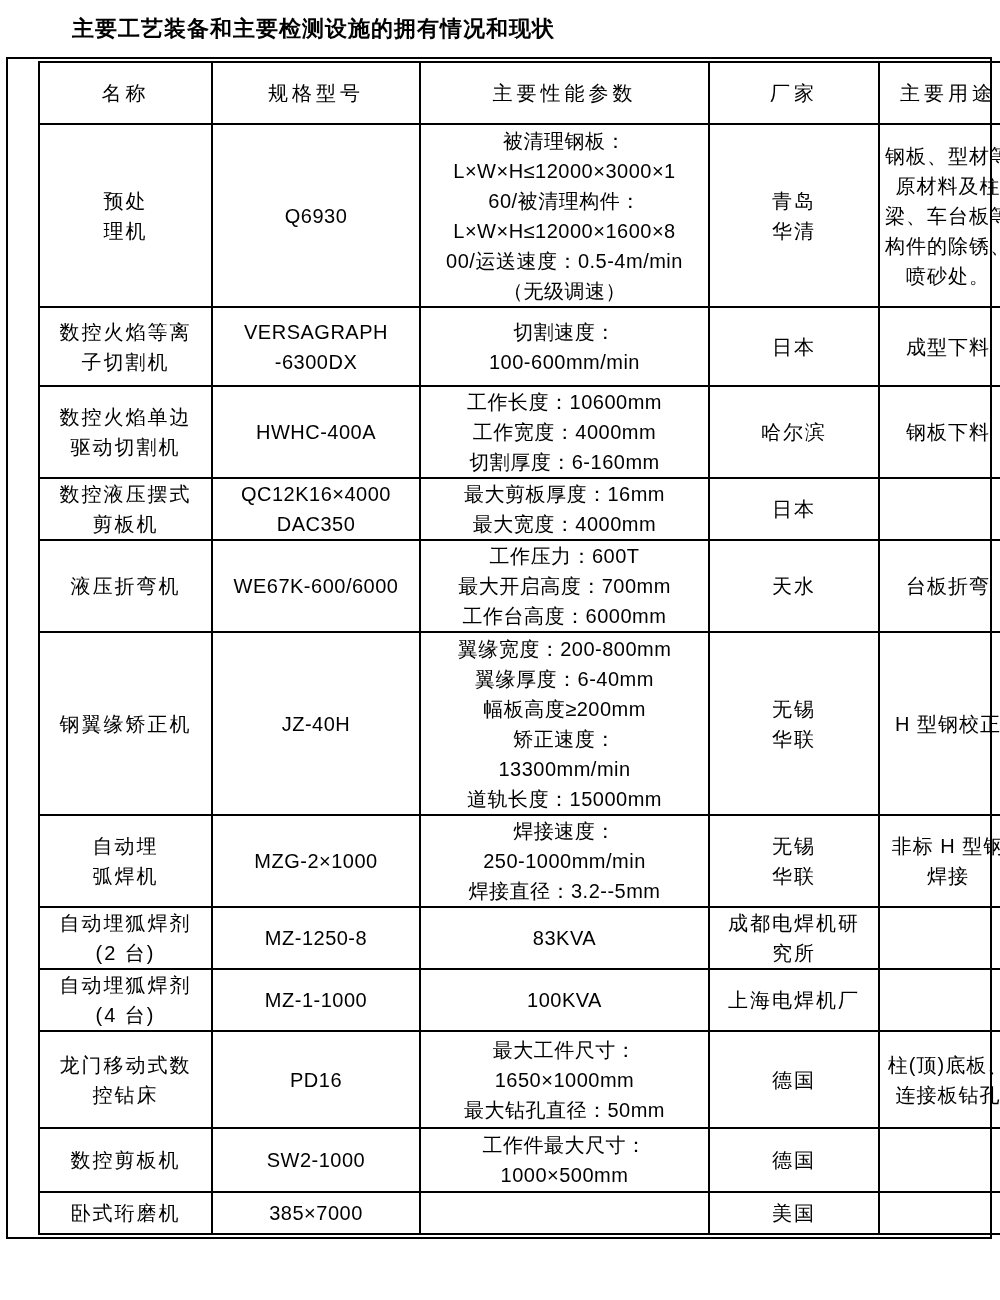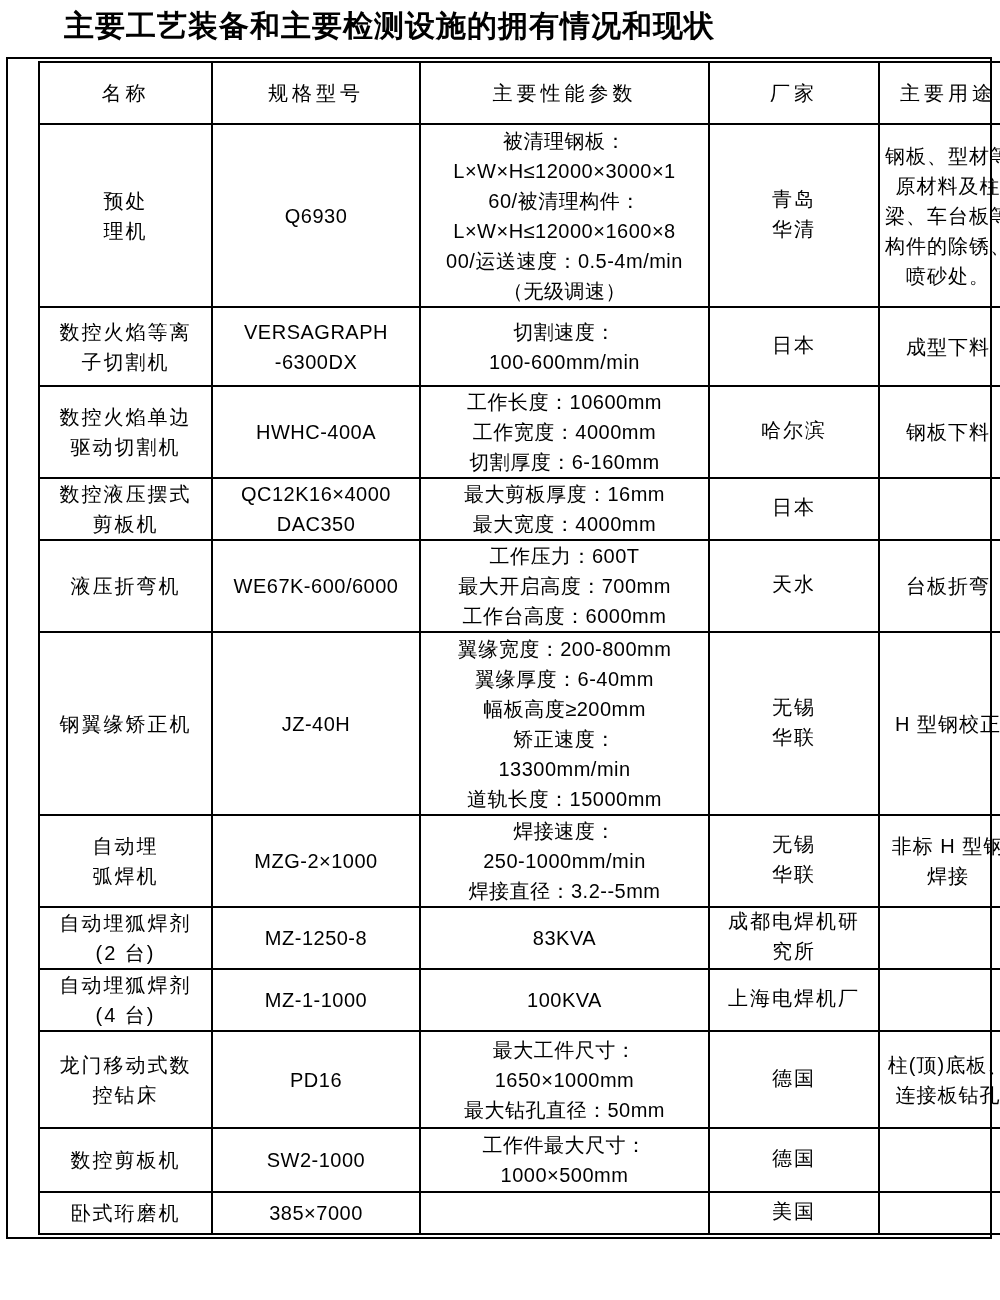--- a/index.html
+++ b/index.html
@@ -13,22 +13,22 @@
     position: relative;
     width: 1000px;
     height: 1300px;
     background: #ffffff;
     overflow: hidden;
   }
   .doc-title {
     position: absolute;
     left: 64px;
     top: 6px;
-    margin: 0;
-    font-size: 30px;
+    margin: 8px;
+    font-size: 22px;
     font-weight: bold;
     letter-spacing: 1px;
     white-space: nowrap;
   }
   .table-frame {
     position: absolute;
     left: 6px;
     top: 57px;
     width: 986px;
     border: 2px solid #000;
@@ -49,21 +49,21 @@
     vertical-align: middle;
     font-size: 20px;
     font-weight: normal;
     line-height: 30px;
     padding: 0;
     overflow: hidden;
   }
   table.equip thead tr { height: 62px; }
   th.hdr { letter-spacing: 4px; }
   td.col-name  { letter-spacing: 2px; }
-  td.col-maker { letter-spacing: 2px; font-family: Liberation Mono, monospace; }
+  td.col-maker { letter-spacing: 2px; }
   td.col-usage { letter-spacing: 1px; }
   td.col-model, td.col-params { letter-spacing: 0.5px; }
   .ln { white-space: nowrap; }
 </style>
 </head>
 <body>
 
 <div class="page">
 
   <h1 class="doc-title">主要工艺装备和主要检测设施的拥有情况和现状</h1>

